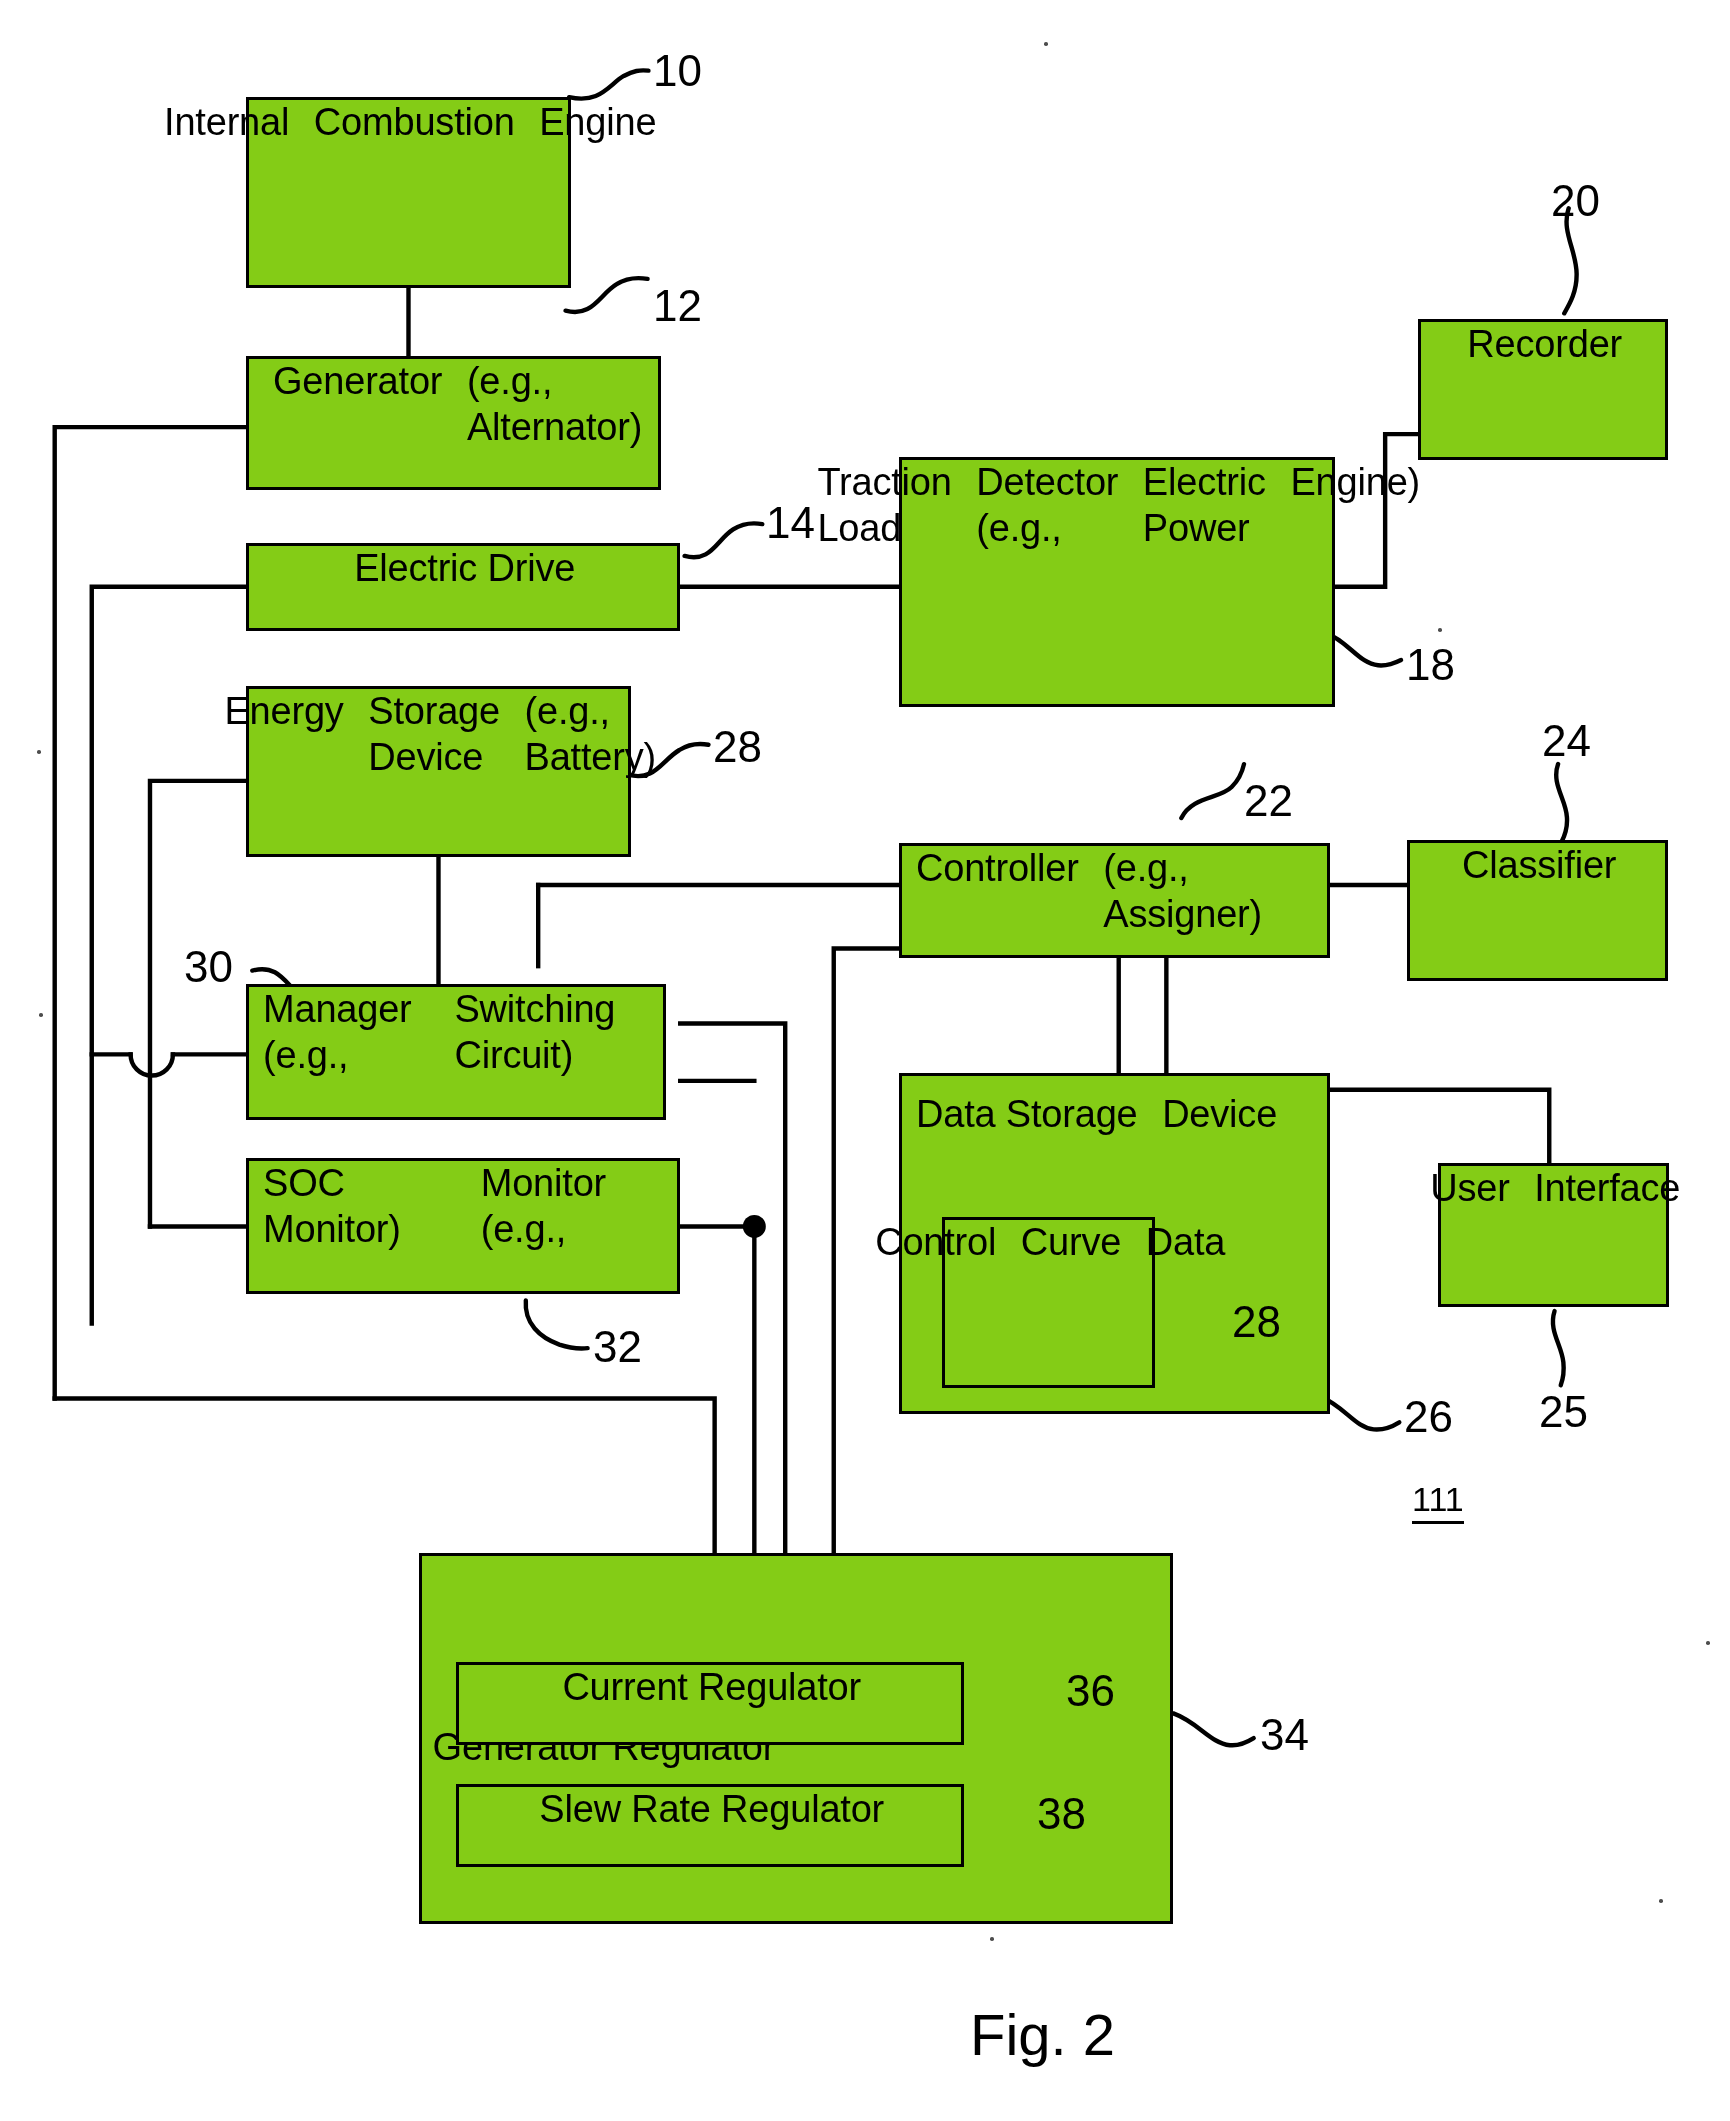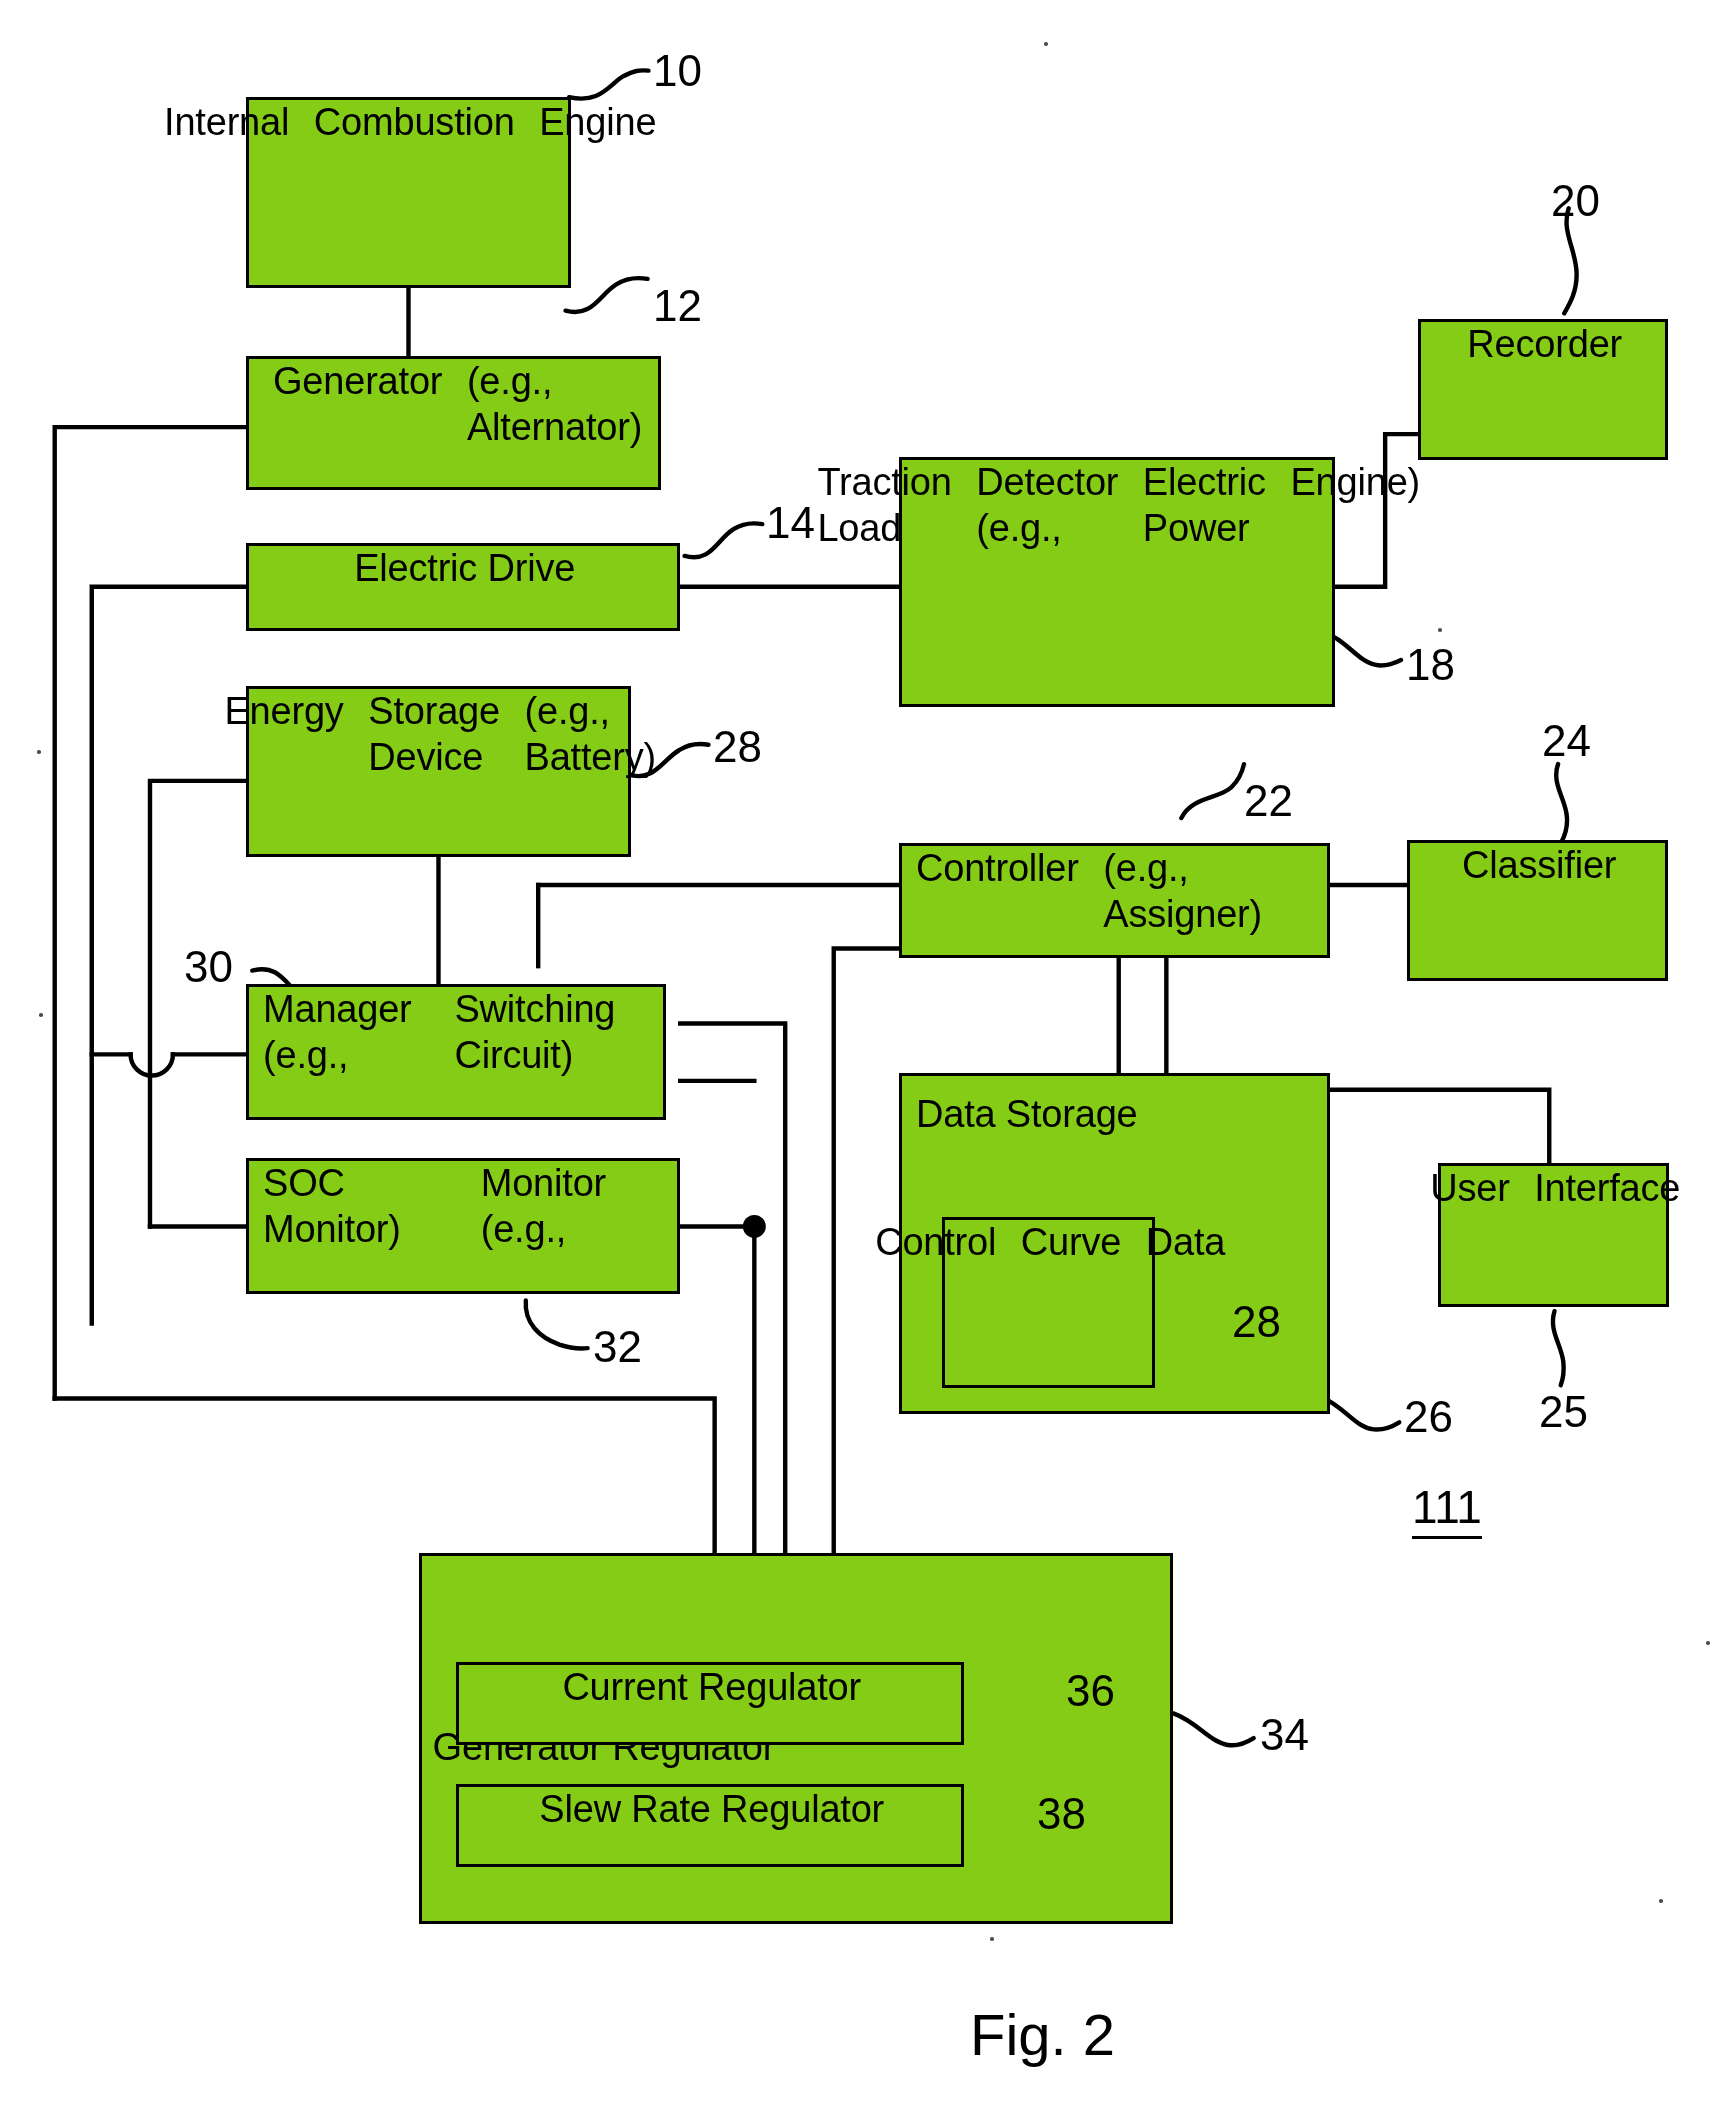--- a/index.html
+++ b/index.html
@@ -37,21 +37,21 @@
     white-space:nowrap;
   }
   .figlabel{
     position:absolute;
     font-size:58px;
     z-index:5;
     white-space:nowrap;
   }
   .sysnum{
     position:absolute;
-    font-size:46px;
+    font-size:34px;
     z-index:5;
     white-space:nowrap;
     border-bottom:3.5px solid #000;
     padding-bottom:1.8px;
   }
   .speck{position:absolute;background:#111;width:3.5px;height:3.5px;border-radius:50%;z-index:1;opacity:.75;}
 </style>
 </head>
 <body>
 
@@ -170,20 +170,21 @@
     <div class="txt">Controller</div>
     <div class="txt">(e.g., Assigner)</div>
   </div>
 
   <div class="box left" style="left:1407px; top:840px; width:261px; height:141px;">
     <div class="txt">Classifier</div>
   </div>
 
   <div class="box left" style="left:899px; top:1073px; width:431px; height:341px; justify-content:flex-start; padding-top:16px;">
     <div class="txt">Data Storage</div>
+    <div class="txt">Device</div>
   </div>
 
   <div class="box left" style="left:942px; top:1217px; width:213px; height:171px;">
     <div class="txt">Control</div>
     <div class="txt">Curve</div>
     <div class="txt">Data</div>
   </div>
 
   <div class="box left" style="left:1438px; top:1163px; width:231px; height:144px;">
     <div class="txt">User</div>

